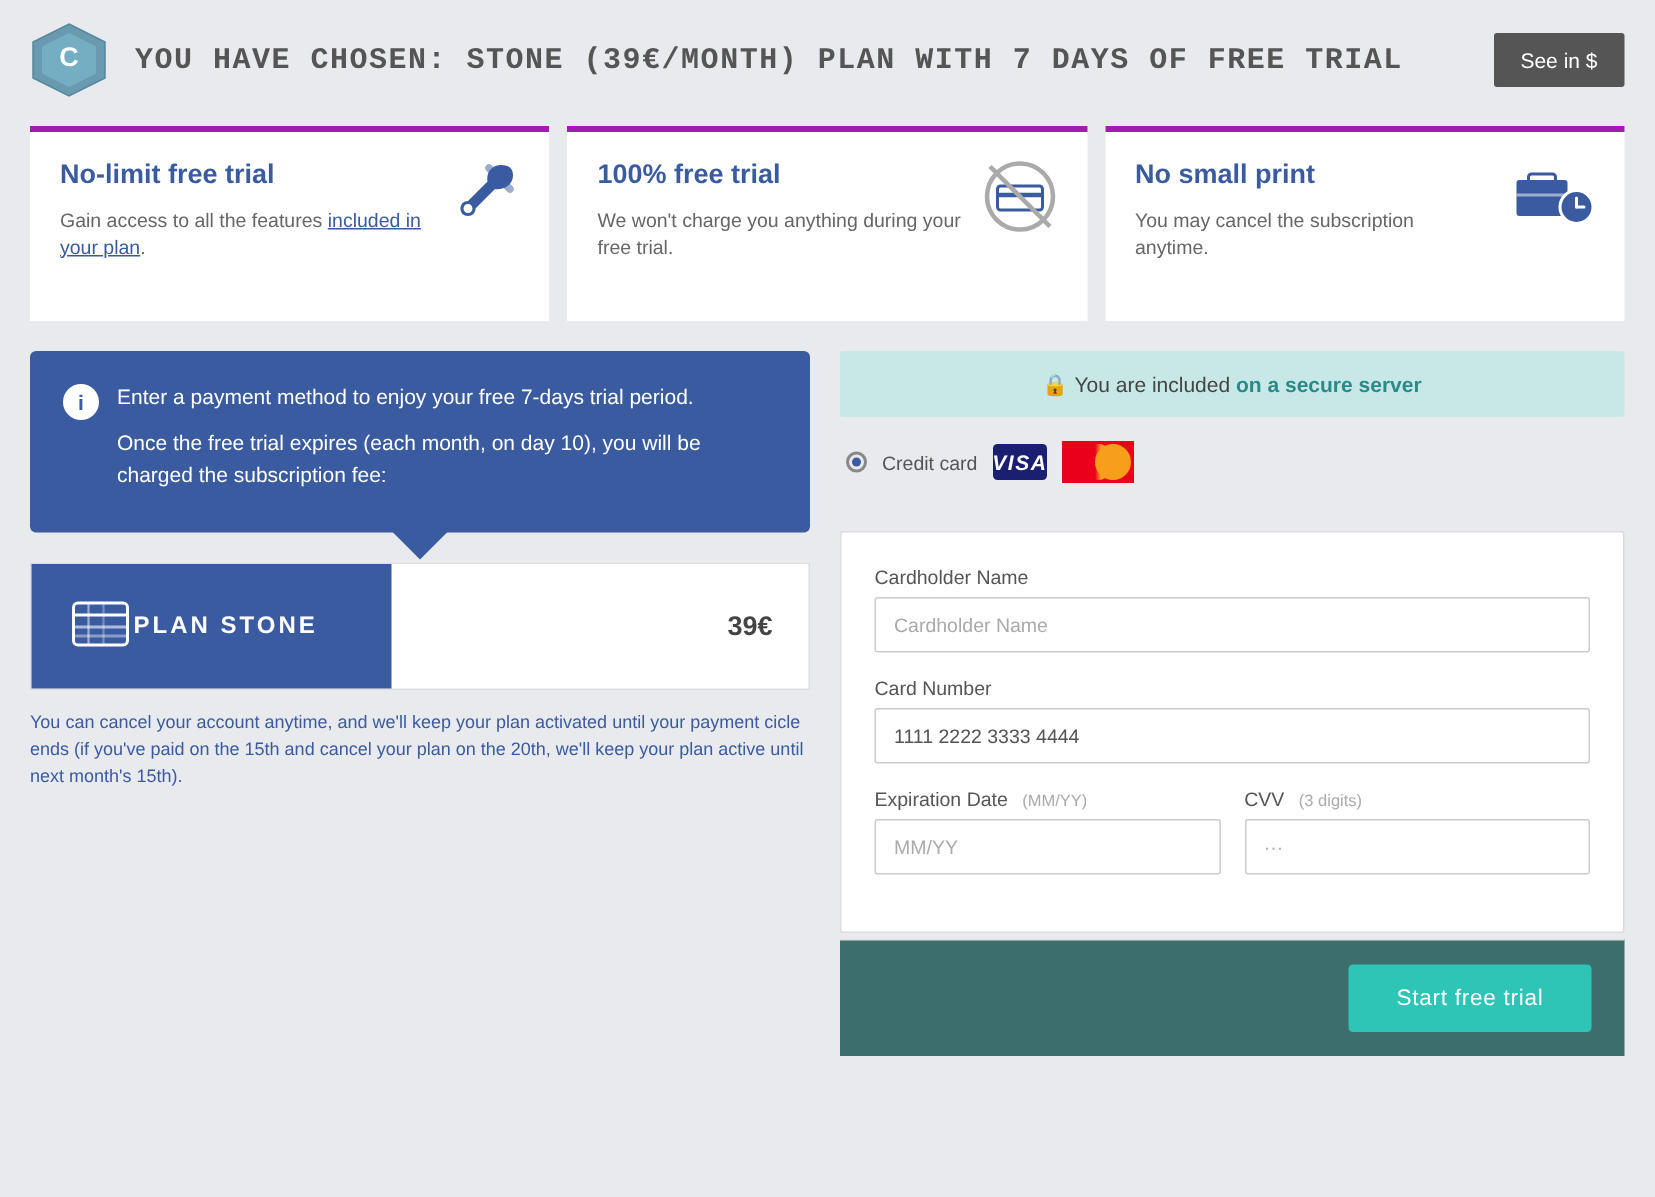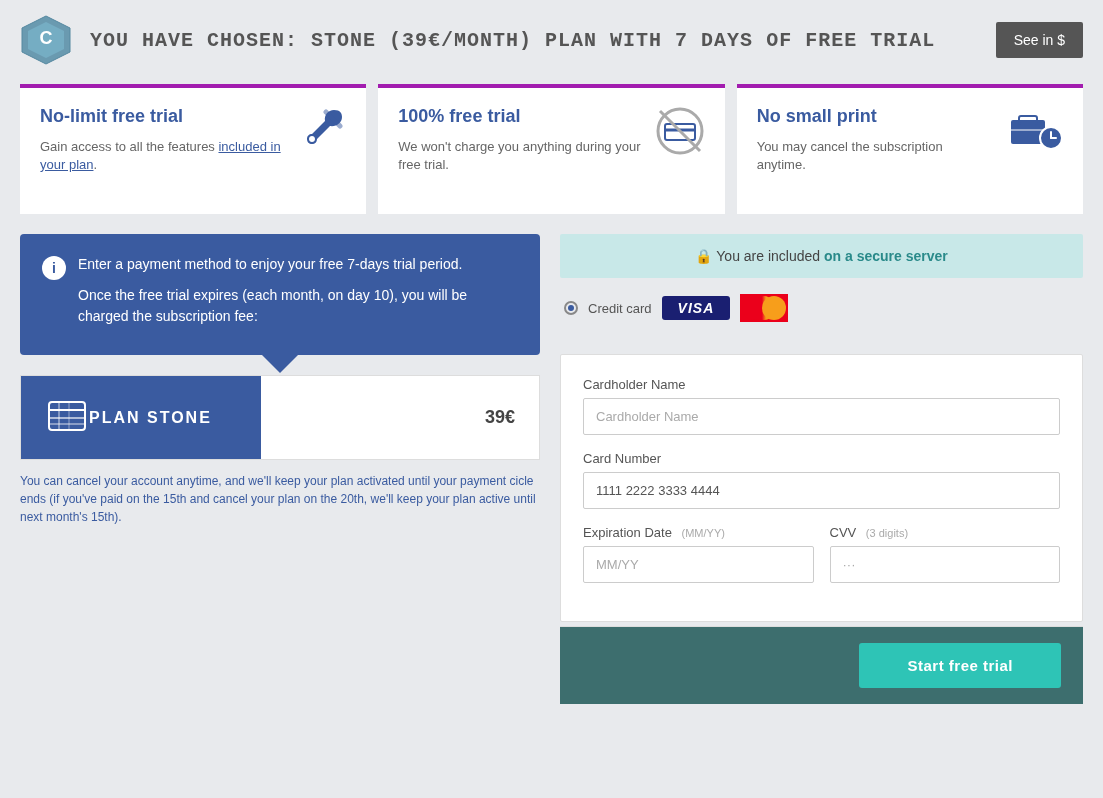--- a/index.html
+++ b/index.html
@@ -224,21 +224,21 @@
       width: 6px;
       height: 6px;
       background: #3a5ba0;
       border-radius: 50%;
     }
     .payment-label { color: #555; font-size: 13px; }
     .card-logo {
       display: inline-flex;
       align-items: center;
       justify-content: center;
-      padding: 4px 16px;
+      padding: 4px 0;
       border-radius: 3px;
       font-weight: bold;
       font-size: 12px;
     }
     .visa-logo {
       background: #1a1f71;
       color: #fff;
       letter-spacing: 1px;
       font-style: italic;
       font-size: 14px;
@@ -314,23 +314,23 @@
       padding: 16px 22px;
       display: flex;
       justify-content: flex-end;
       border-top: 1px solid #ddd;
       margin-top: 4px;
     }
     .start-trial-btn {
       background: #2ec4b6;
       color: #fff;
       border: none;
-      padding: 14px 48px;
+      padding: 14px 32px;
       font-size: 15px;
-      font-weight: bold;
+      font-weight: normal;
       cursor: pointer;
       border-radius: 3px;
       letter-spacing: 0.5px;
     }
 
     
     .wrench-icon { display: inline-block; font-size: 32px; }
     .briefcase-clock { font-size: 32px; }
   </style>
 </head>

